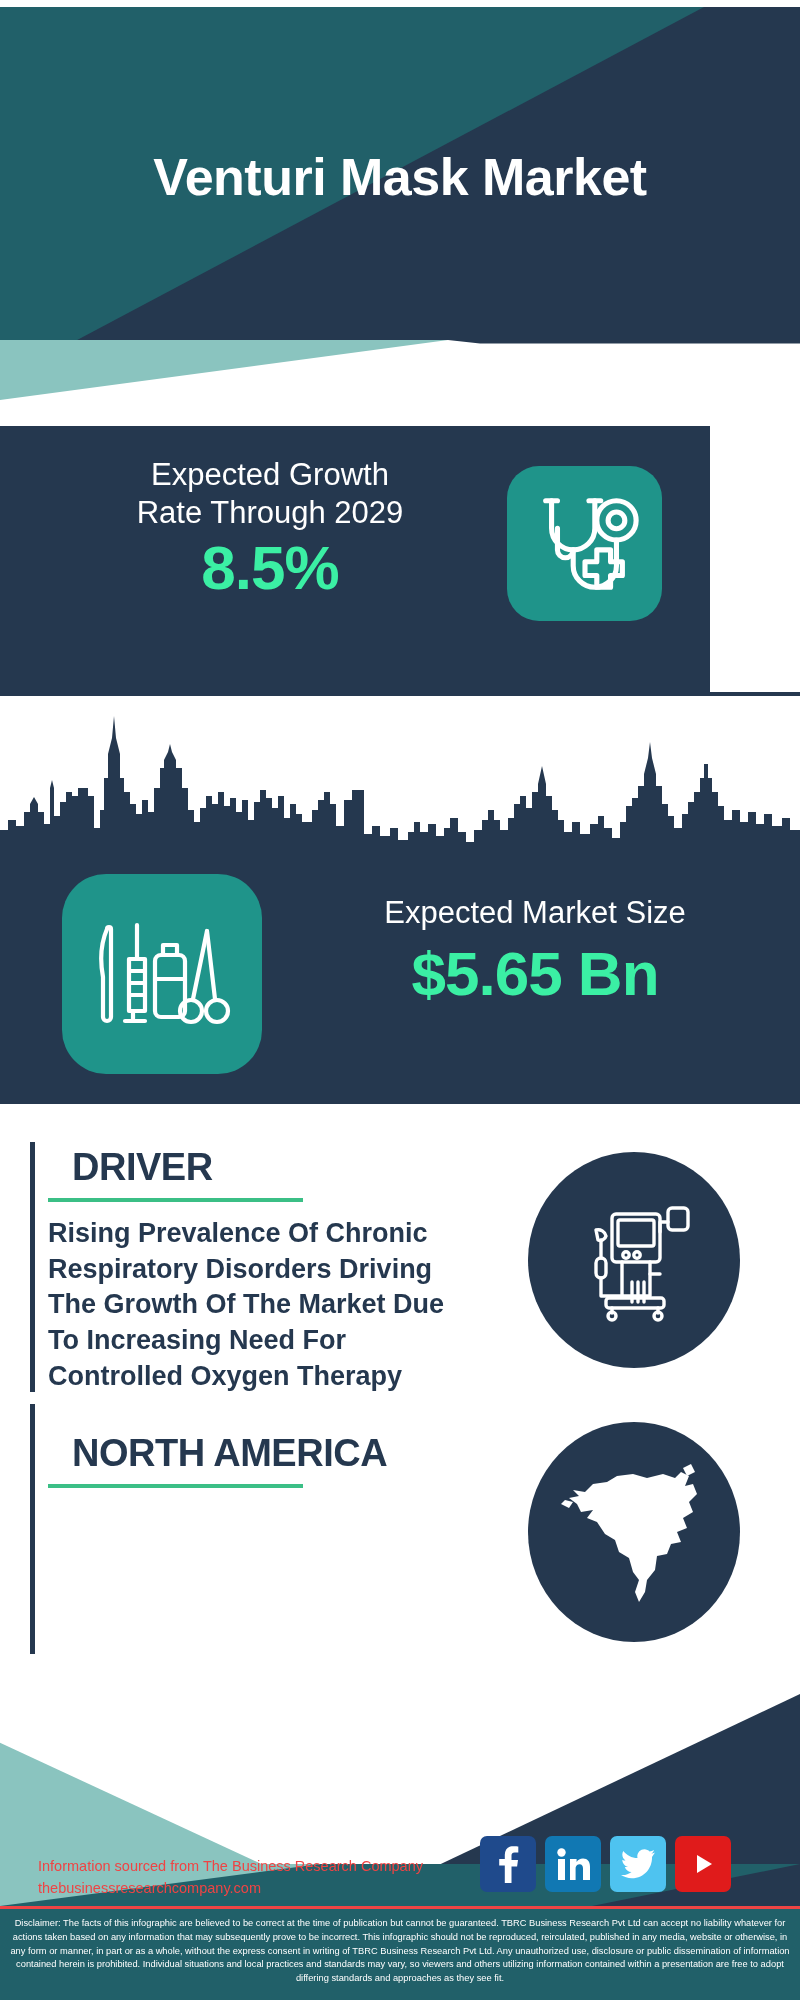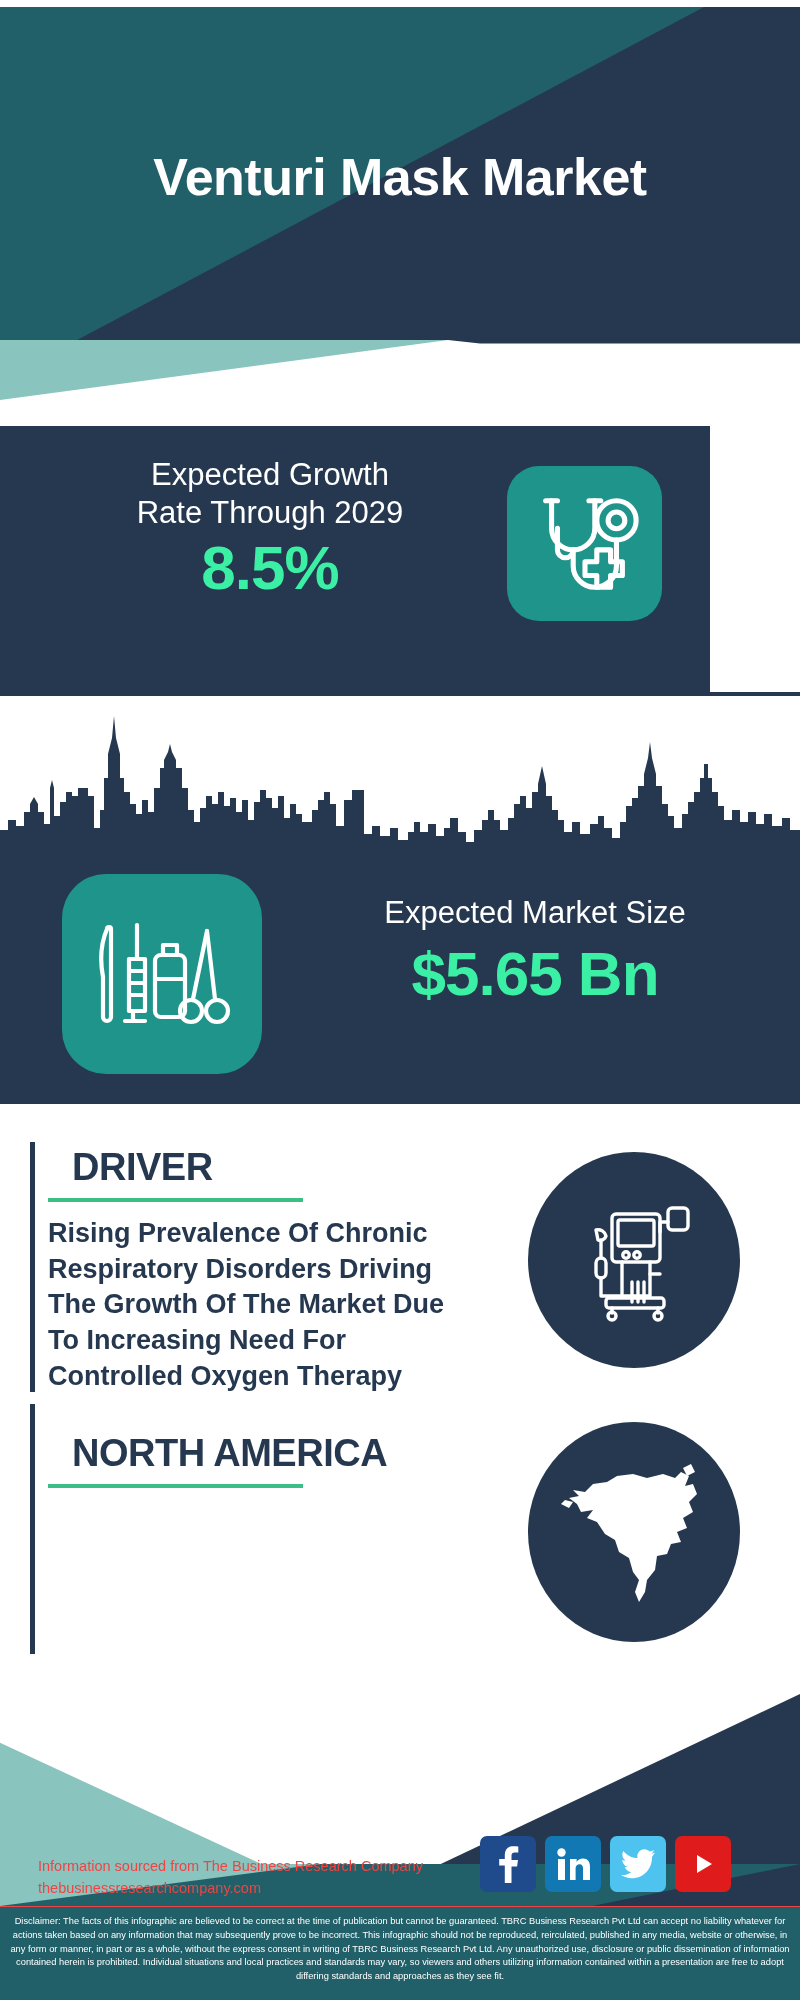--- a/index.html
+++ b/index.html
@@ -157,21 +157,21 @@
   .soc {
     width:56px; height:56px; border-radius:7px;
     display:flex; align-items:center; justify-content:center;
     color:#fff;
   }
   .disclaimer {
     position:absolute; left:0; top:1906px; width:800px; height:94px;
     background:#216069; color:#ffffff;
     font-size:9.3px; line-height:1.48; text-align:center;
     padding:8px 10px 0 10px; z-index:7;
-    border-top:1px solid #ef4444;
+    border-top:3px solid #ef4444;
   }
 </style>
 </head>
 <body>
 
 <div class="header">
   <div class="header-diag"></div>
   <div class="header-title">Venturi Mask Market</div>
 </div>
 

